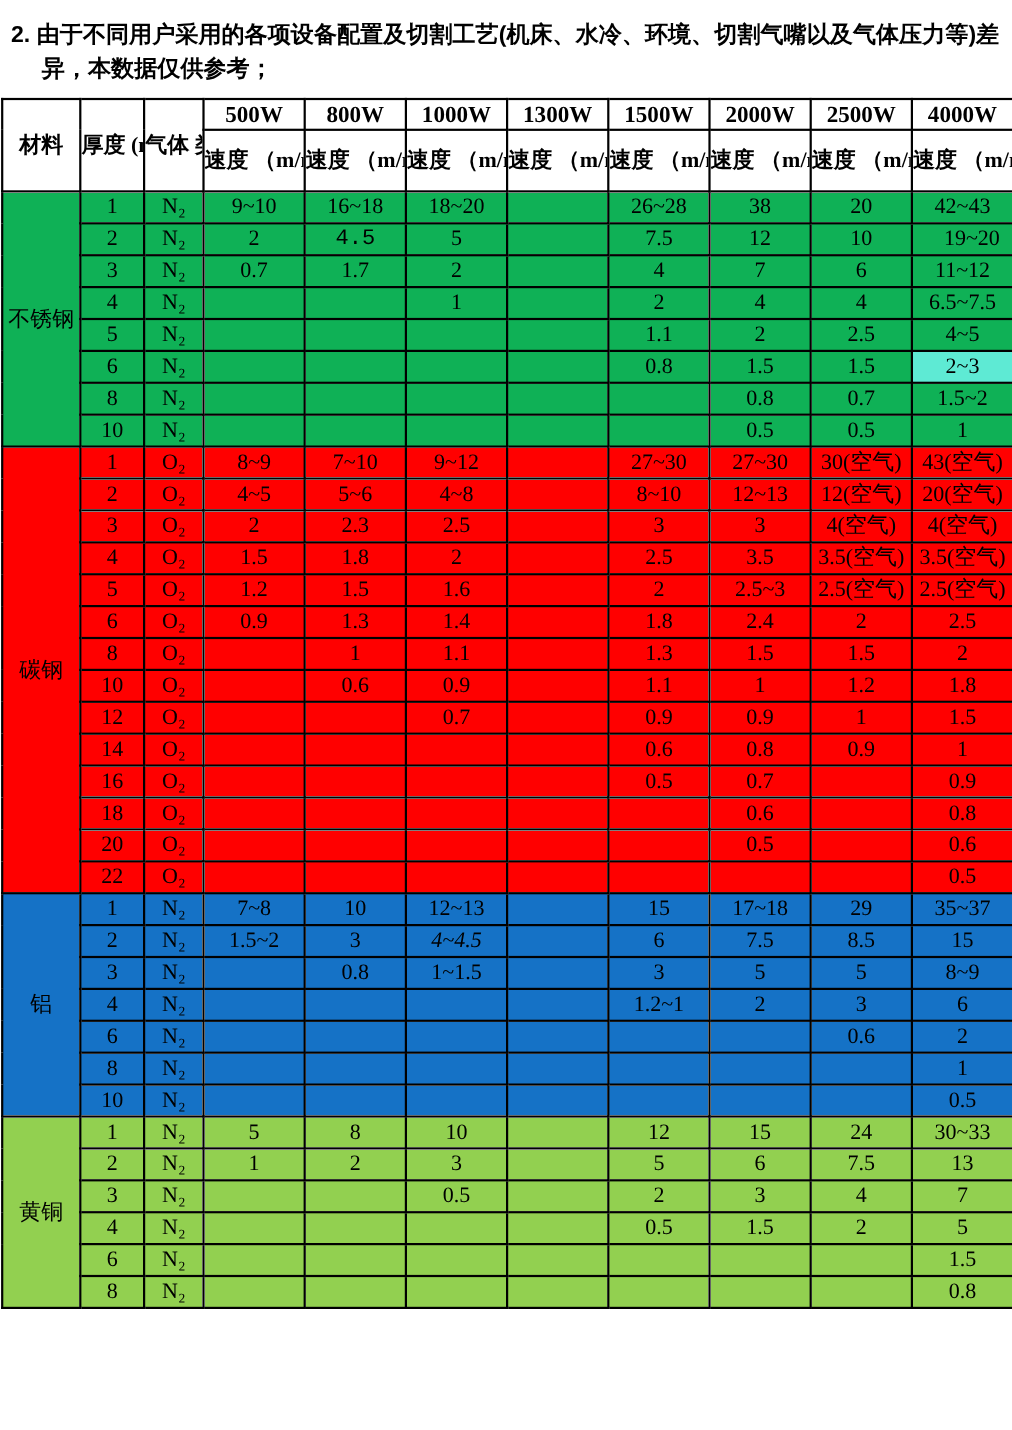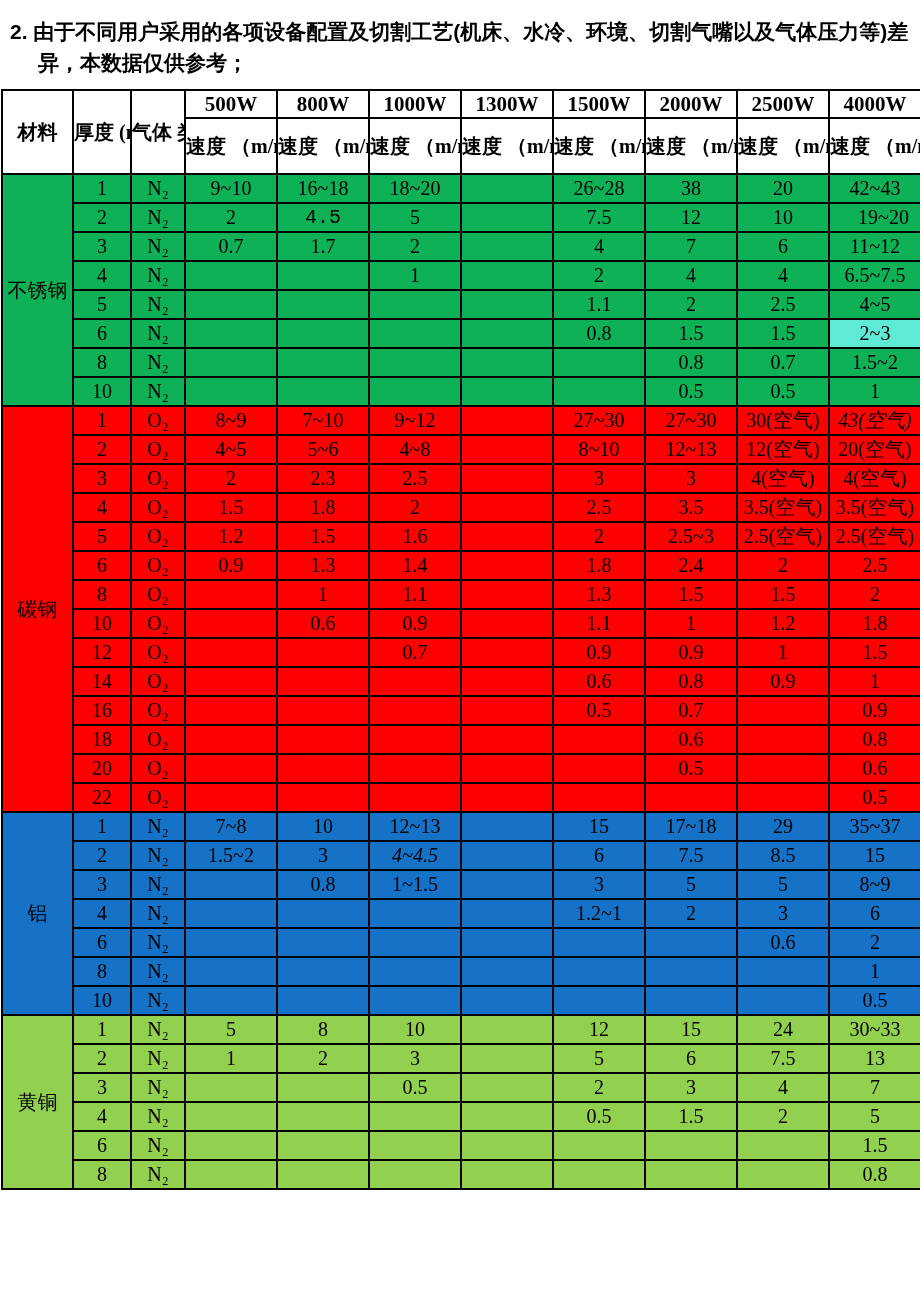--- a/index.html
+++ b/index.html
@@ -221,21 +221,21 @@
           <td class="material" rowspan="14" style="background: rgb(255, 0, 0);">碳钢</td>
           <td class="thickness" style="background: rgb(255, 0, 0);">1</td>
           <td class="gas" style="background: rgb(255, 0, 0);">O₂</td>
           <td class="speed" style="background: rgb(255, 0, 0);">8~9</td>
           <td class="speed" style="background: rgb(255, 0, 0);">7~10</td>
           <td class="speed" style="background: rgb(255, 0, 0);">9~12</td>
           <td class="speed" style="background: rgb(255, 0, 0);"></td>
           <td class="speed" style="background: rgb(255, 0, 0);">27~30</td>
           <td class="speed" style="background: rgb(255, 0, 0);">27~30</td>
           <td class="speed" style="background: rgb(255, 0, 0);">30(空气)</td>
-          <td class="speed" style="background: rgb(255, 0, 0); font-style: italic;">43(空气)</td>
+          <td class="speed" style="background: rgb(255, 0, 0);">43(空气)</td>
         </tr>
         <tr>
           <td class="thickness" style="background: rgb(255, 0, 0);">2</td>
           <td class="gas" style="background: rgb(255, 0, 0);">O₂</td>
           <td class="speed" style="background: rgb(255, 0, 0);">4~5</td>
           <td class="speed" style="background: rgb(255, 0, 0);">5~6</td>
           <td class="speed" style="background: rgb(255, 0, 0);">4~8</td>
           <td class="speed" style="background: rgb(255, 0, 0);"></td>
           <td class="speed" style="background: rgb(255, 0, 0);">8~10</td>
           <td class="speed" style="background: rgb(255, 0, 0);">12~13</td>

